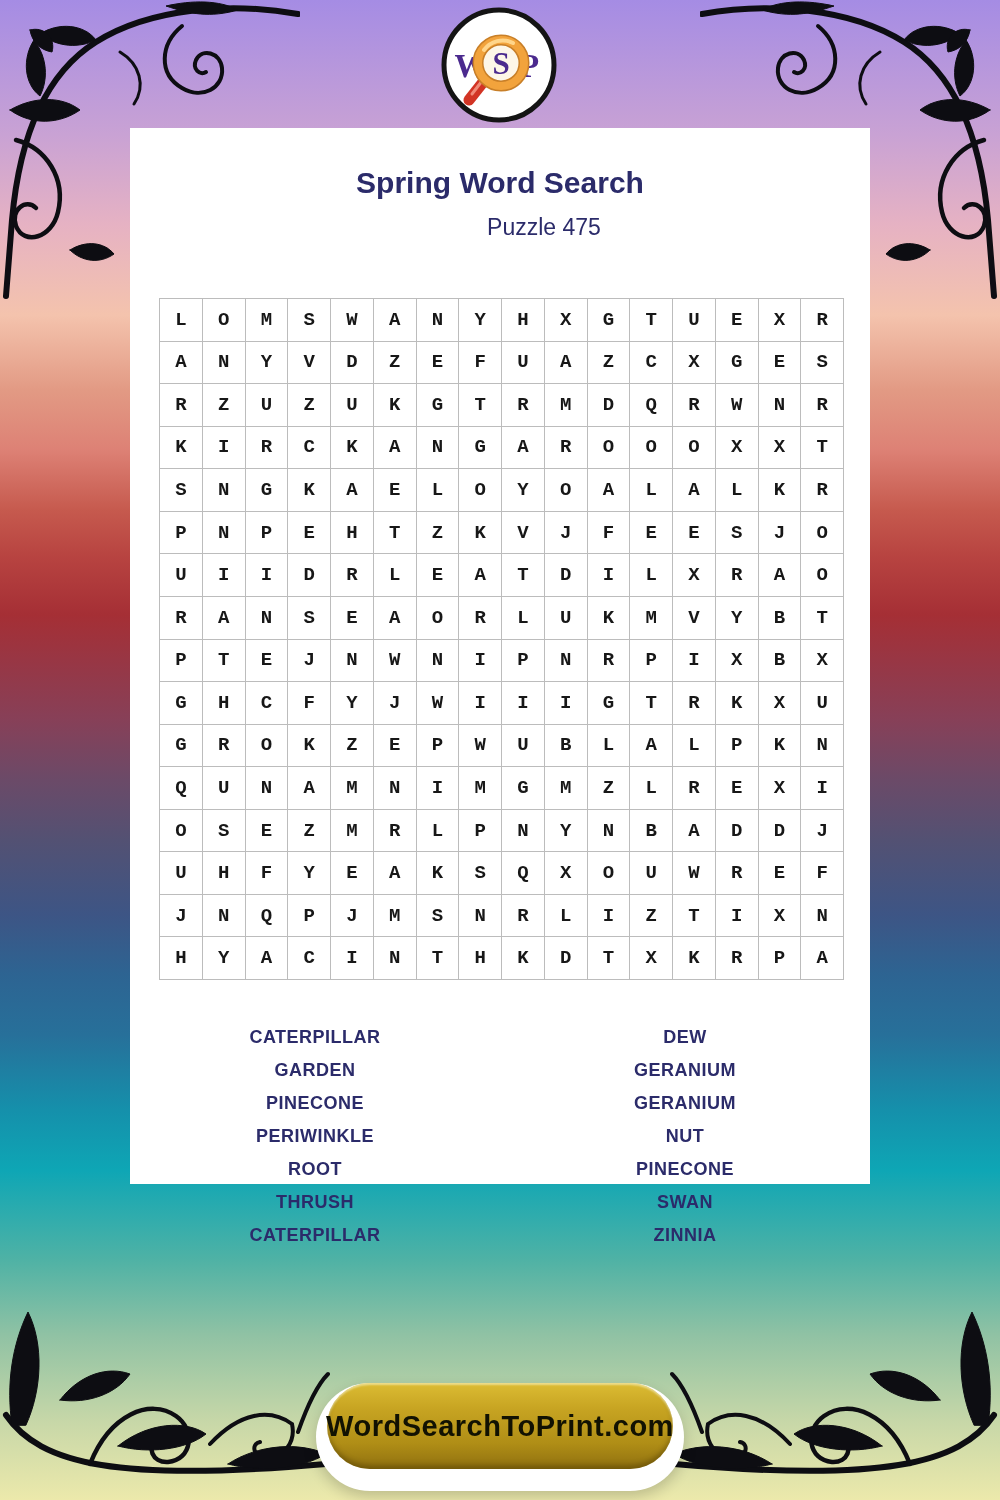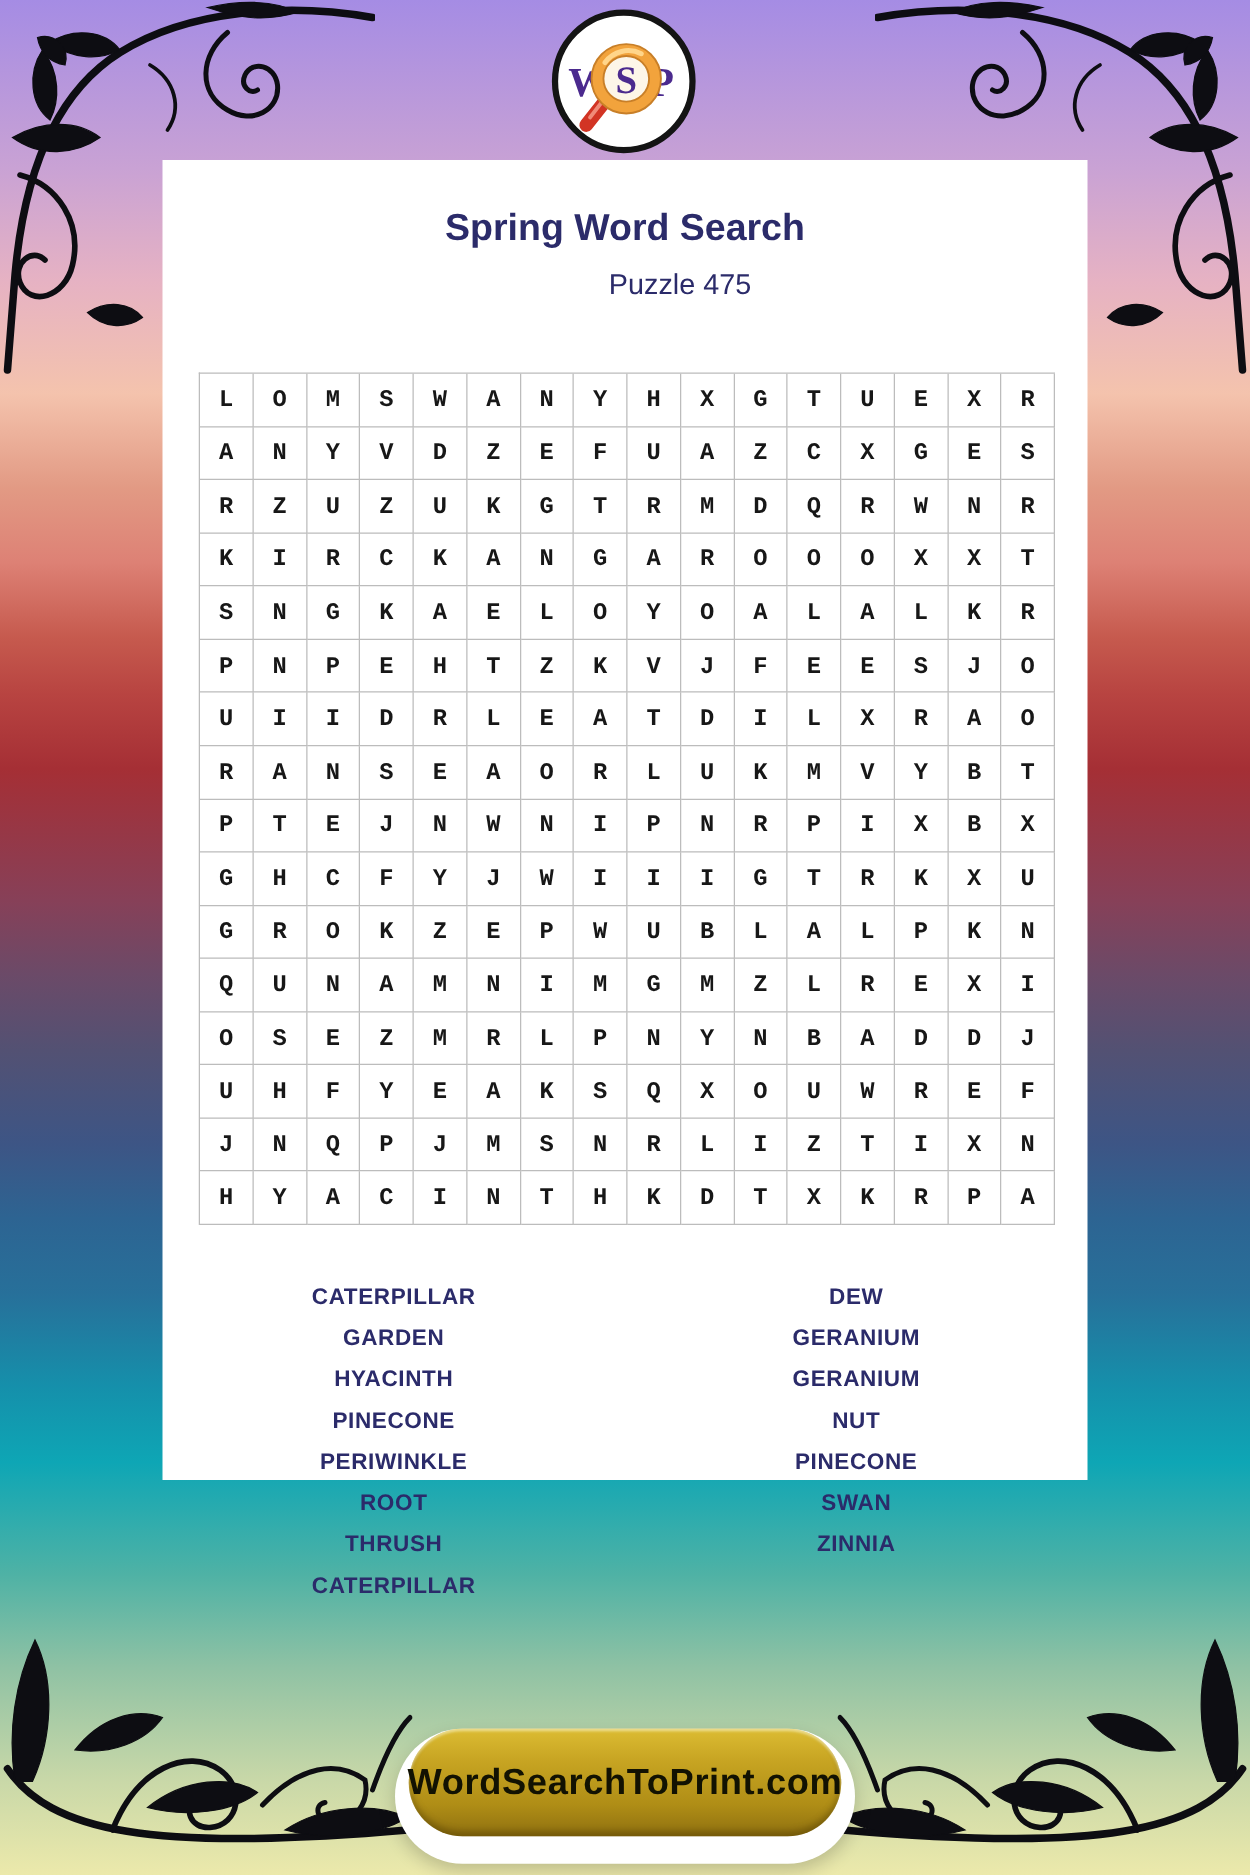--- a/index.html
+++ b/index.html
@@ -403,21 +403,20 @@
         <div class="cell">K</div>
         <div class="cell">R</div>
         <div class="cell">P</div>
         <div class="cell">A</div>
       </div>
 
     <div class="words">
       <div class="word-col">
           <div class="word">CATERPILLAR</div>
           <div class="word">GARDEN</div>
-          <div class="word">HYACINTH</div>
           <div class="word">PINECONE</div>
           <div class="word">PERIWINKLE</div>
           <div class="word">ROOT</div>
           <div class="word">THRUSH</div>
           <div class="word">CATERPILLAR</div>
         </div>
       <div class="word-col">
           <div class="word">DEW</div>
           <div class="word">GERANIUM</div>
           <div class="word">GERANIUM</div>

